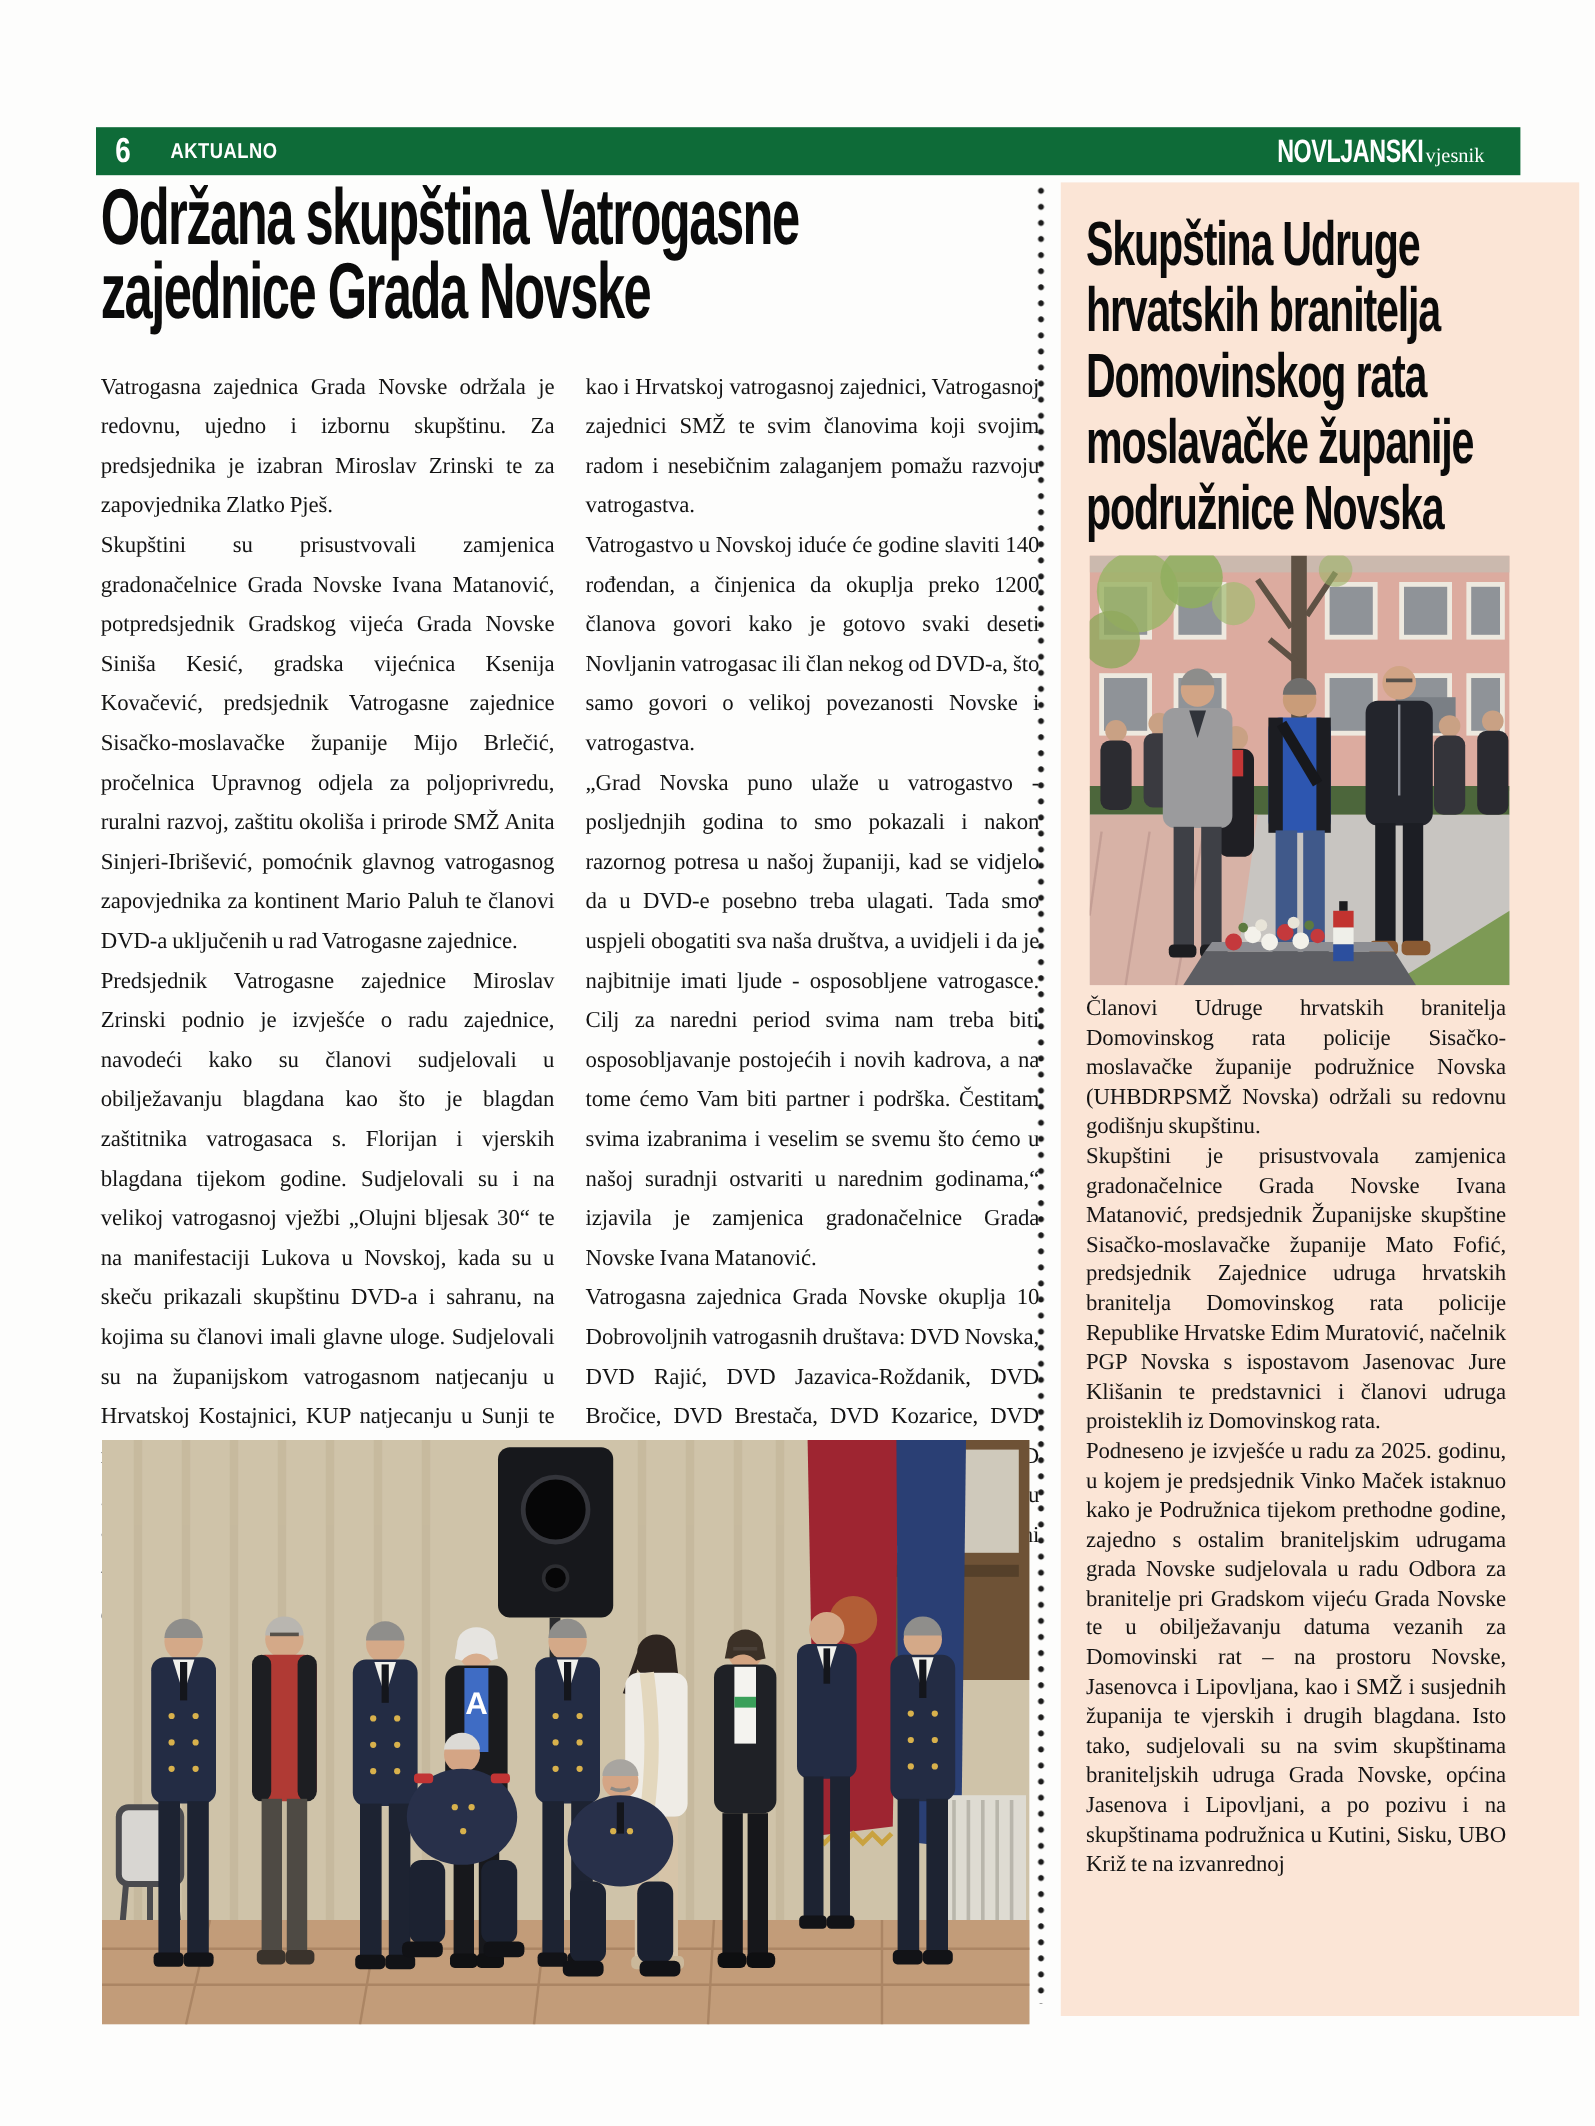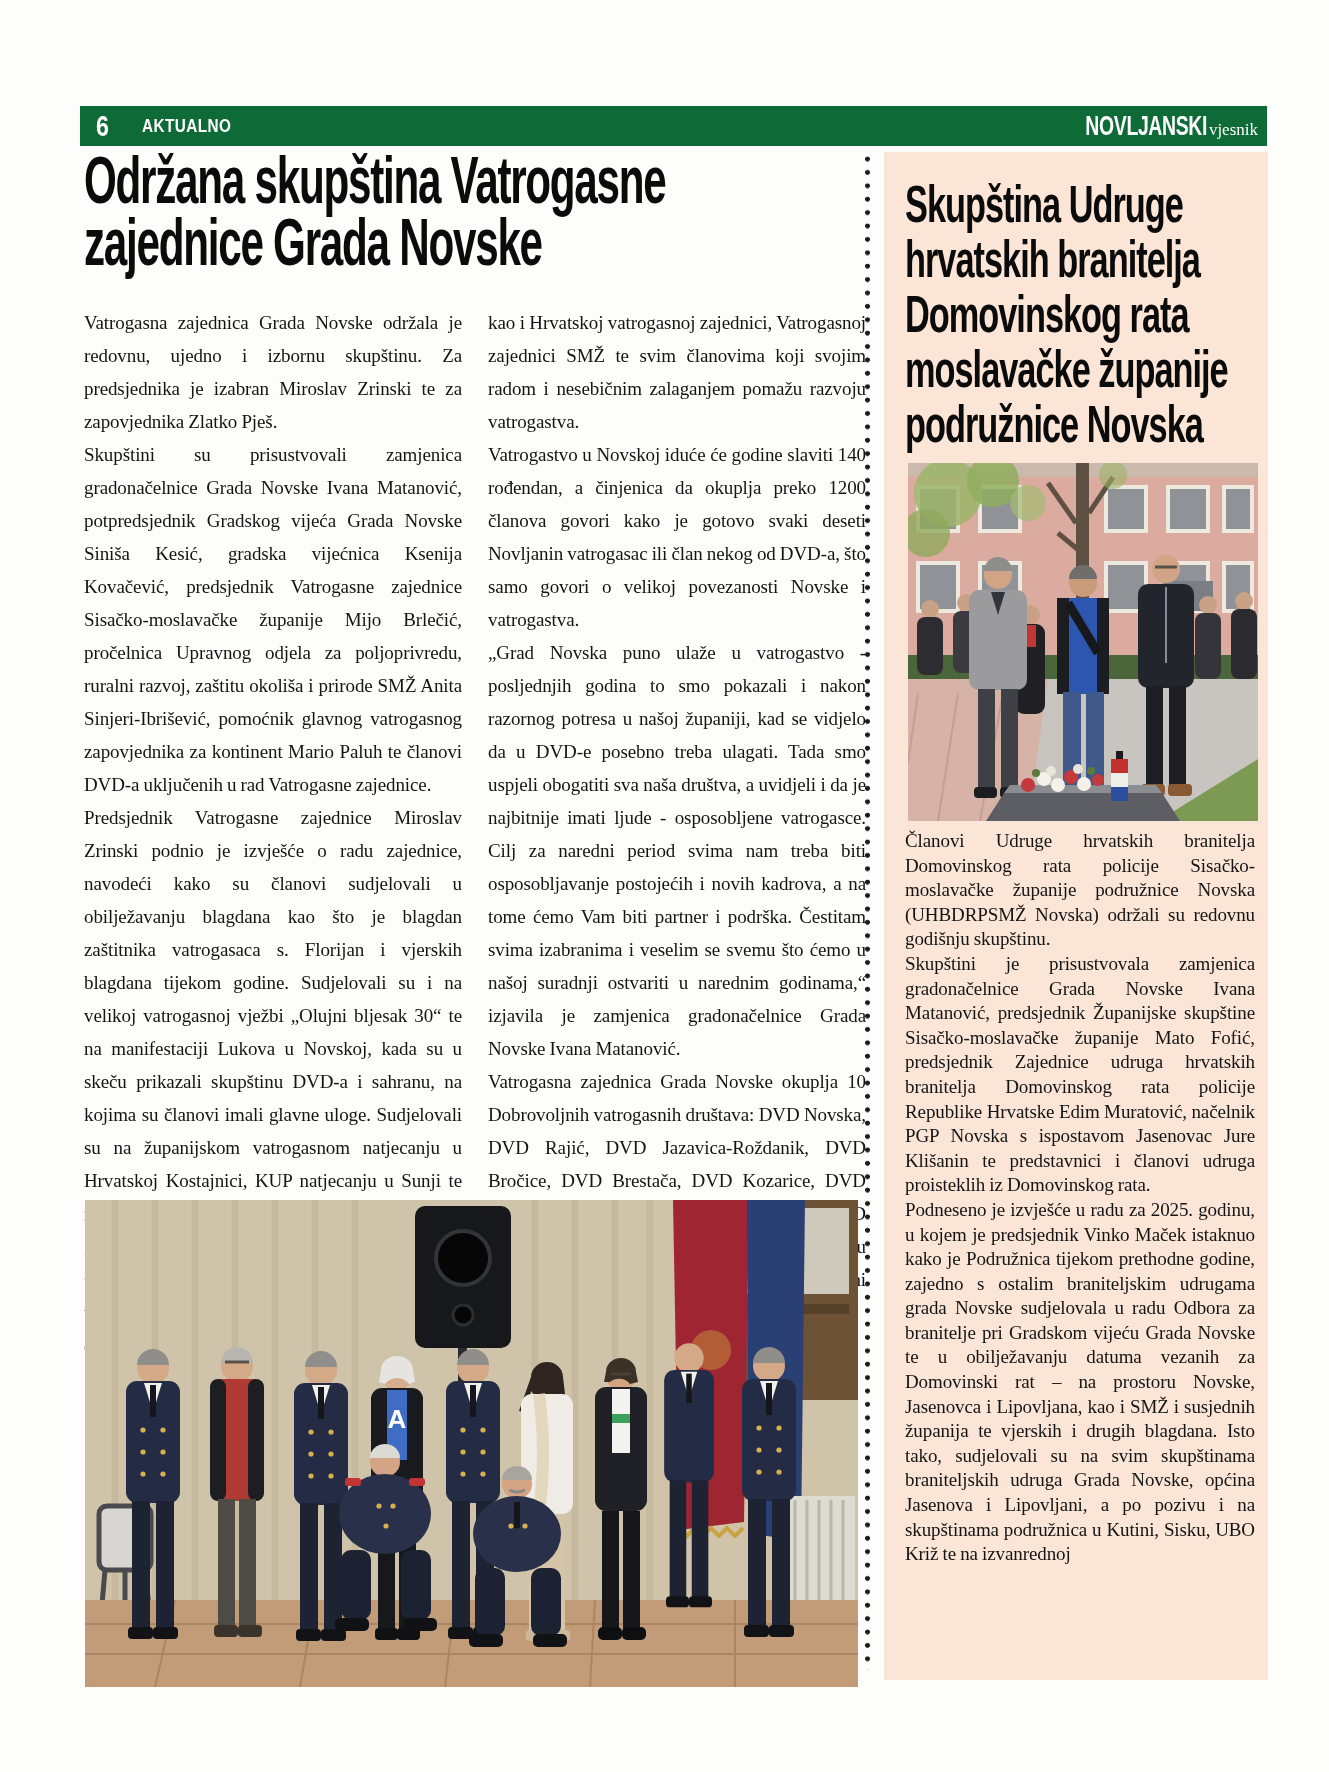--- a/index.html
+++ b/index.html
@@ -7,21 +7,21 @@
           font-family:"Liberation Serif", serif; color:var(--text-ink,#141414); }
 
   
   .topbar { position:absolute; left:80px; top:106px; width:1187px; height:40px;
             background:var(--header-green,#0e6b38); color:#fff; display:flex; align-items:center; }
   .page-num { display:inline-block; font-family:"Liberation Sans",sans-serif; font-weight:700;
               font-size:29px; margin-left:16px; transform:scaleX(.8); transform-origin:0 50%; }
   .section-label { display:inline-block; font-family:"Liberation Sans",sans-serif; font-weight:700;
                    font-size:18px; margin-left:30px; letter-spacing:.5px; transform:scaleX(.85);
                    transform-origin:0 50%; }
-  .masthead { margin-left:auto; margin-right:9px; display:flex; align-items:baseline; }
+  .masthead { margin-left:auto; margin-right:30px; display:flex; align-items:baseline; }
   .mast-bold { display:inline-block; font-family:"Liberation Sans",sans-serif; font-weight:700;
                font-size:27px; letter-spacing:-.5px; transform:scaleX(.72); transform-origin:100% 80%; }
   .mast-light { font-family:"Liberation Serif",serif; font-size:17px; margin-left:2px; }
 
   
   .headline { position:absolute; left:84px; top:150px; }
   .hl { display:block; height:62px; }
   .hl > span { display:inline-block; white-space:nowrap; font-family:"Liberation Sans",sans-serif;
                font-weight:900; font-size:66px; line-height:60px; letter-spacing:-2px;
                transform:scaleX(.64); transform-origin:0 0; color:#0b0b0b; }
@@ -33,21 +33,21 @@
                text-align:justify; }
   .body-cols p { margin:0; }
   .byline { text-align:left; font-weight:700; font-style:italic; padding-right:4px; margin-top:2px; }
 
   
   .dotted-rule { position:absolute; left:863px; top:154px; width:9px; height:1516px;
                  background-image:radial-gradient(circle at 4.5px 5px, #1c1c1c 2.1px, rgba(0,0,0,0) 2.8px);
                  background-size:9px 13.4px; background-repeat:repeat-y; }
 
   
-  .sidebox { position:absolute; left:884px; top:152px; width:384px; height:1528px;
+  .sidebox { position:absolute; left:884px; top:152px; width:432px; height:1528px;
              background:var(--sidebar-peach,#fbe5d6); overflow:hidden; }
   .side-headline { margin:26px 0 0 21px; }
   .shl { display:block; height:55px; }
   .shl > span { display:inline-block; white-space:nowrap; font-family:"Liberation Sans",sans-serif;
                 font-weight:900; font-size:52px; line-height:52px; letter-spacing:-1.5px;
                 transform:scaleX(.66); transform-origin:0 0; color:#0b0b0b; }
   .side-photo { display:block; margin:10px 0 0 24px; width:350px; height:358px; }
   .side-body { margin:8px 0 0 21px; width:350px; font-size:19px; line-height:24.6px;
                letter-spacing:-.1px; word-spacing:-.5px; text-align:justify; }
   .side-body p { margin:0; }

